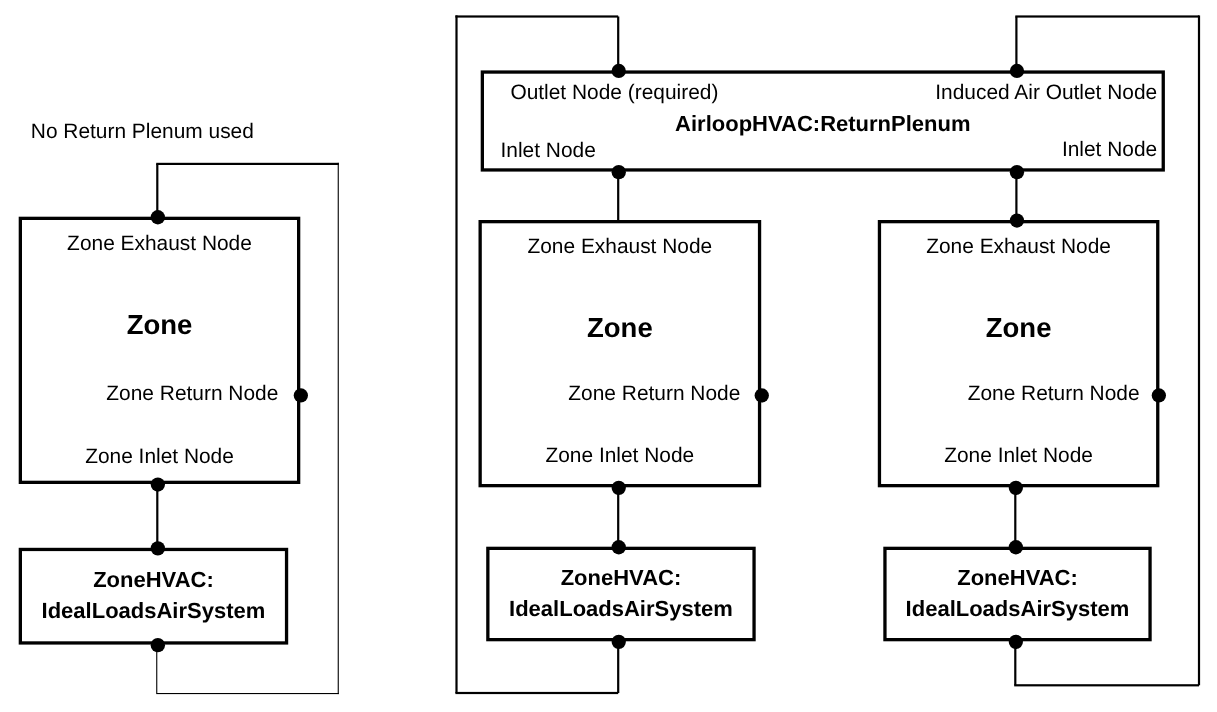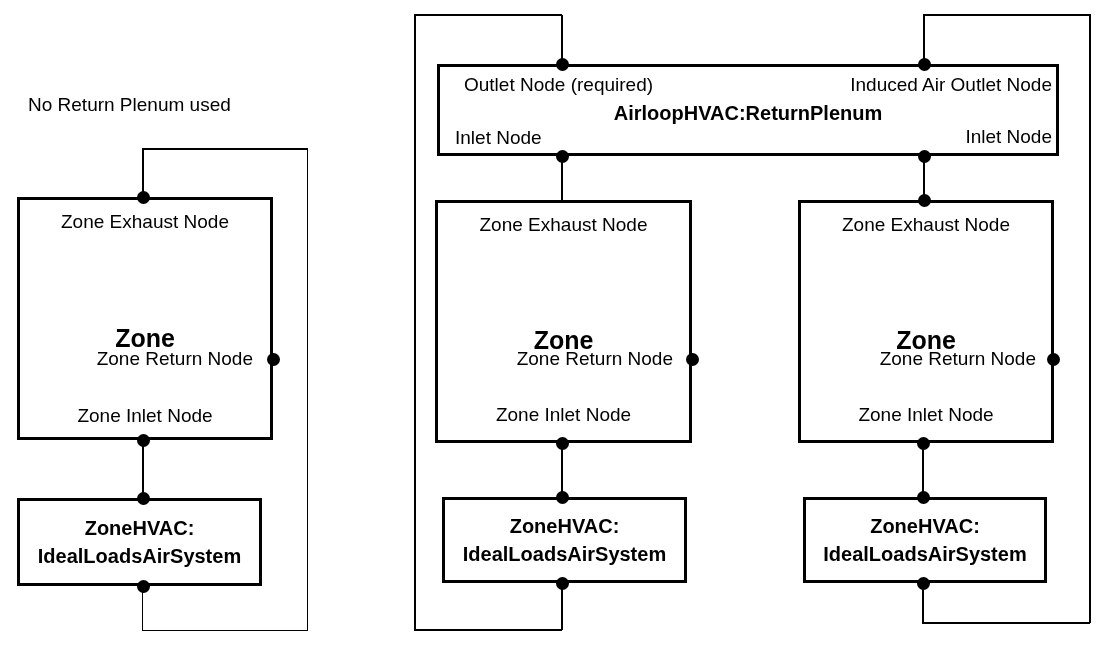--- a/index.html
+++ b/index.html
@@ -35,21 +35,20 @@
     line-height: 22px;
     white-space: nowrap;
   }
   .center { text-align: center; }
   .right  { text-align: right; }
   .caption { font-size: 19px; }
   .zone-title {
     font-size: 25px;
     font-weight: bold;
     line-height: 30px;
-    margin-top: 42px;
   }
   .plenum-title {
     font-size: 20px;
     font-weight: bold;
   }
   .hvac-text {
     position: absolute;
     display: flex;
     flex-direction: column;
     align-items: center;
@@ -59,21 +58,21 @@
     line-height: 28px;
     text-align: center;
     box-sizing: border-box;
   }
 </style>
 </head>
 <body>
 
 <div class="canvas">
 
-  <div class="lbl caption" style="left:28px; top:94px;">No Return Plenum used</div>
+  <div class="lbl caption" style="left:28px; top:109px;">No Return Plenum used</div>
 
   <div class="ln" style="left:142px; top:149px; width:1.5px; height:48px;"></div>
   <div class="ln" style="left:142px; top:148px; width:166px; height:1.5px;"></div>
   <div class="ln" style="left:306.5px; top:148px; width:1.5px; height:483px;"></div>
   <div class="ln" style="left:142px; top:629.5px; width:166px; height:1.5px;"></div>
   <div class="ln" style="left:141.5px; top:586px; width:1.5px; height:44px;"></div>
 
   <div class="ln" style="left:142px; top:440px; width:1.5px; height:58px;"></div>
 
   <div class="box" style="left:17px; top:197px; width:256px; height:243px;"></div>

